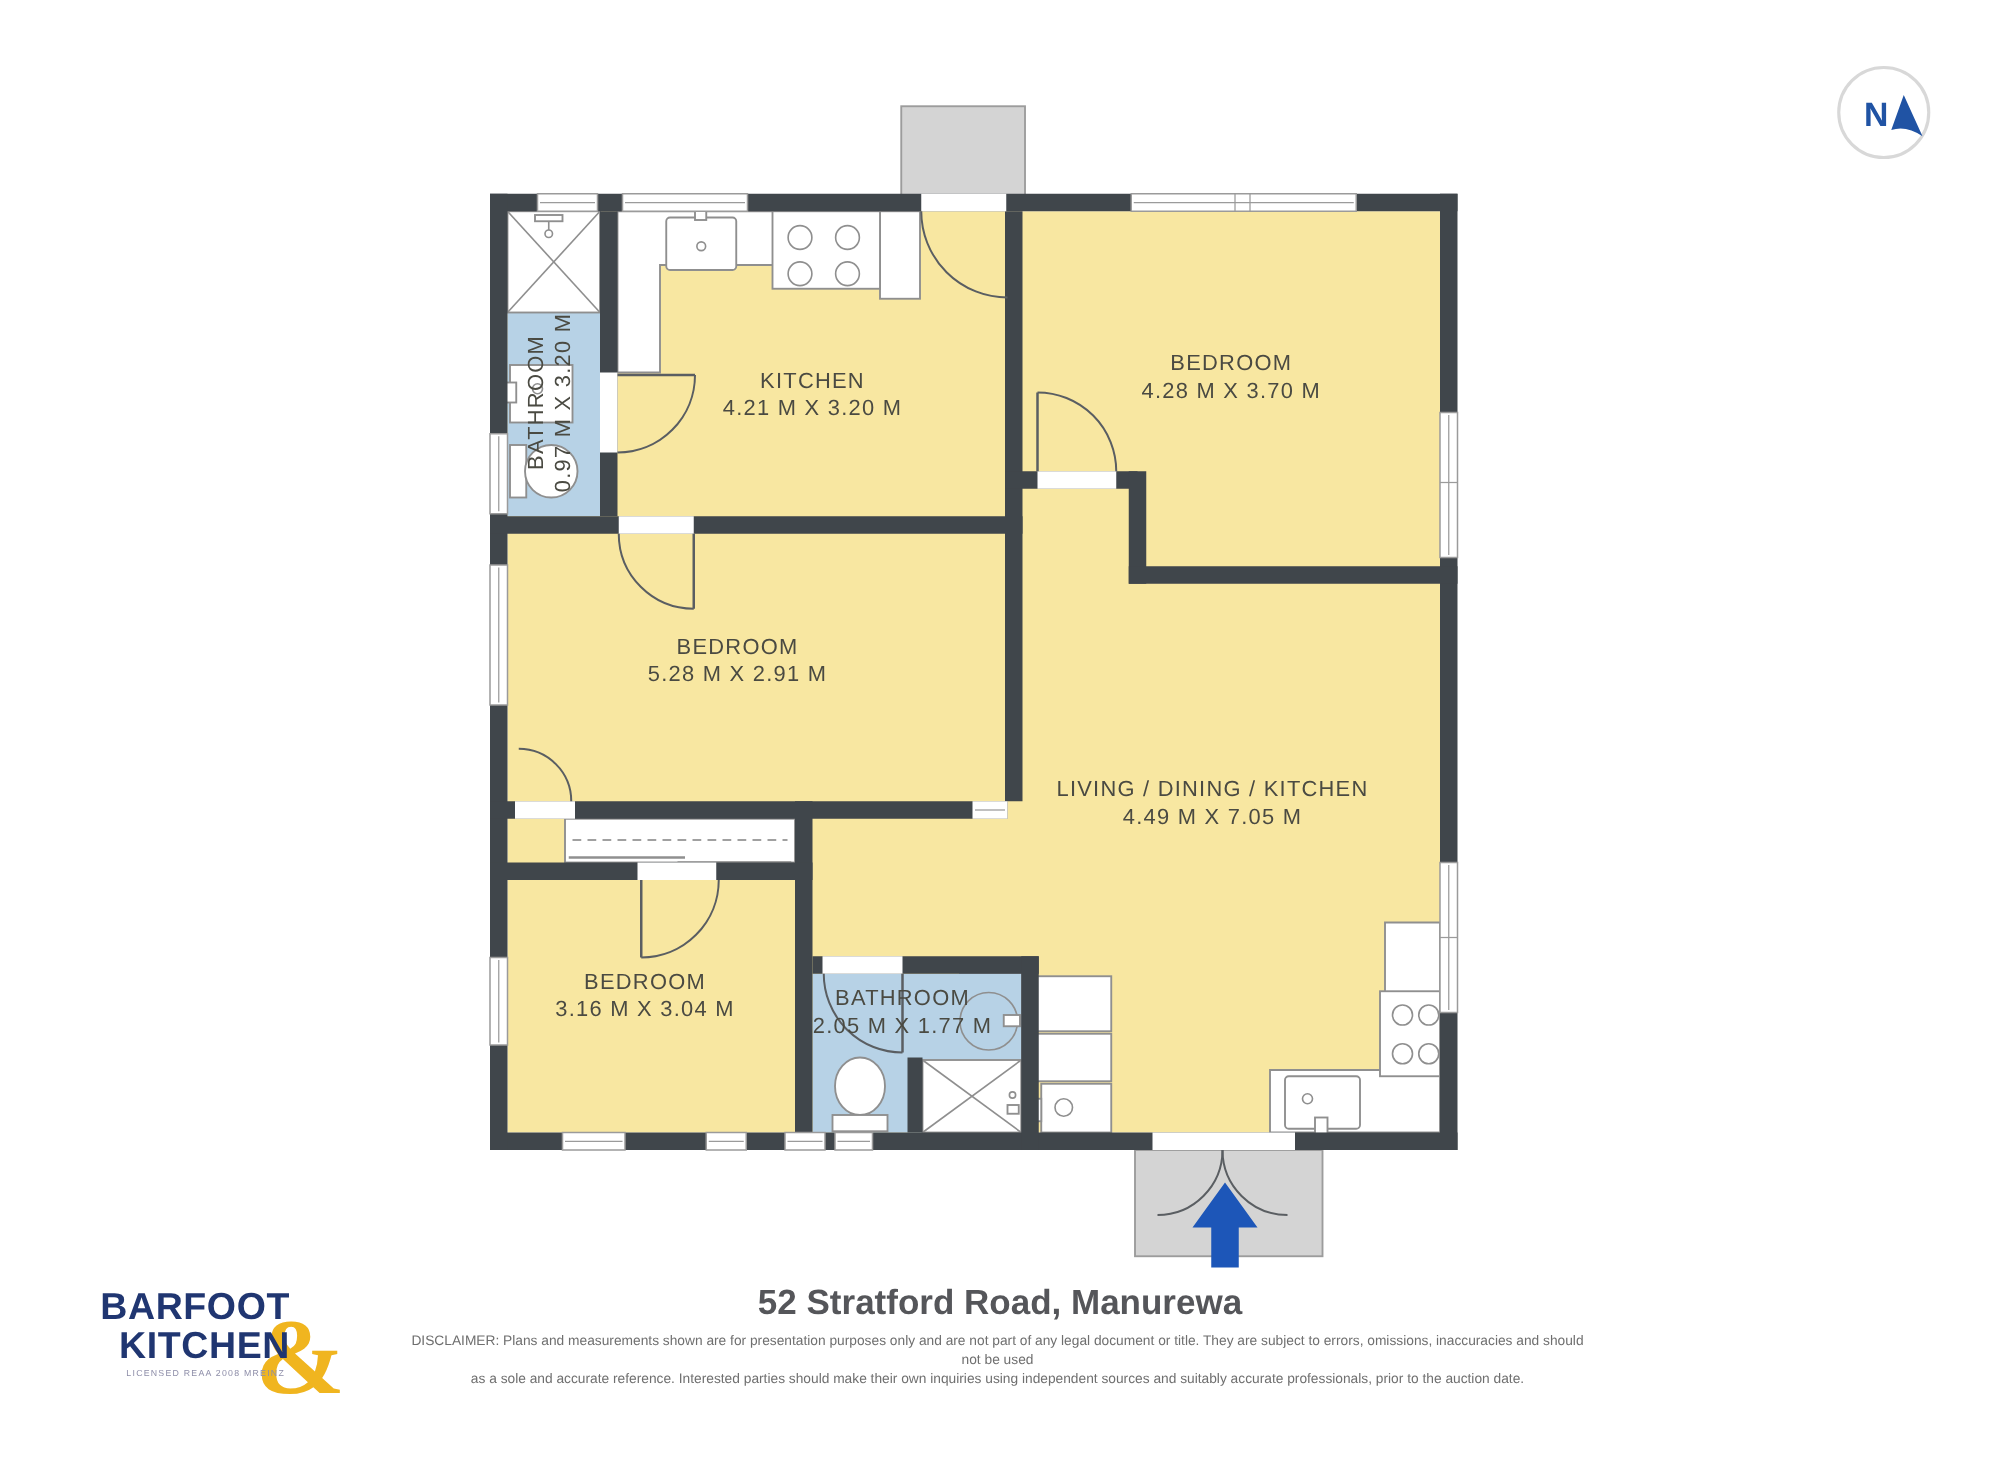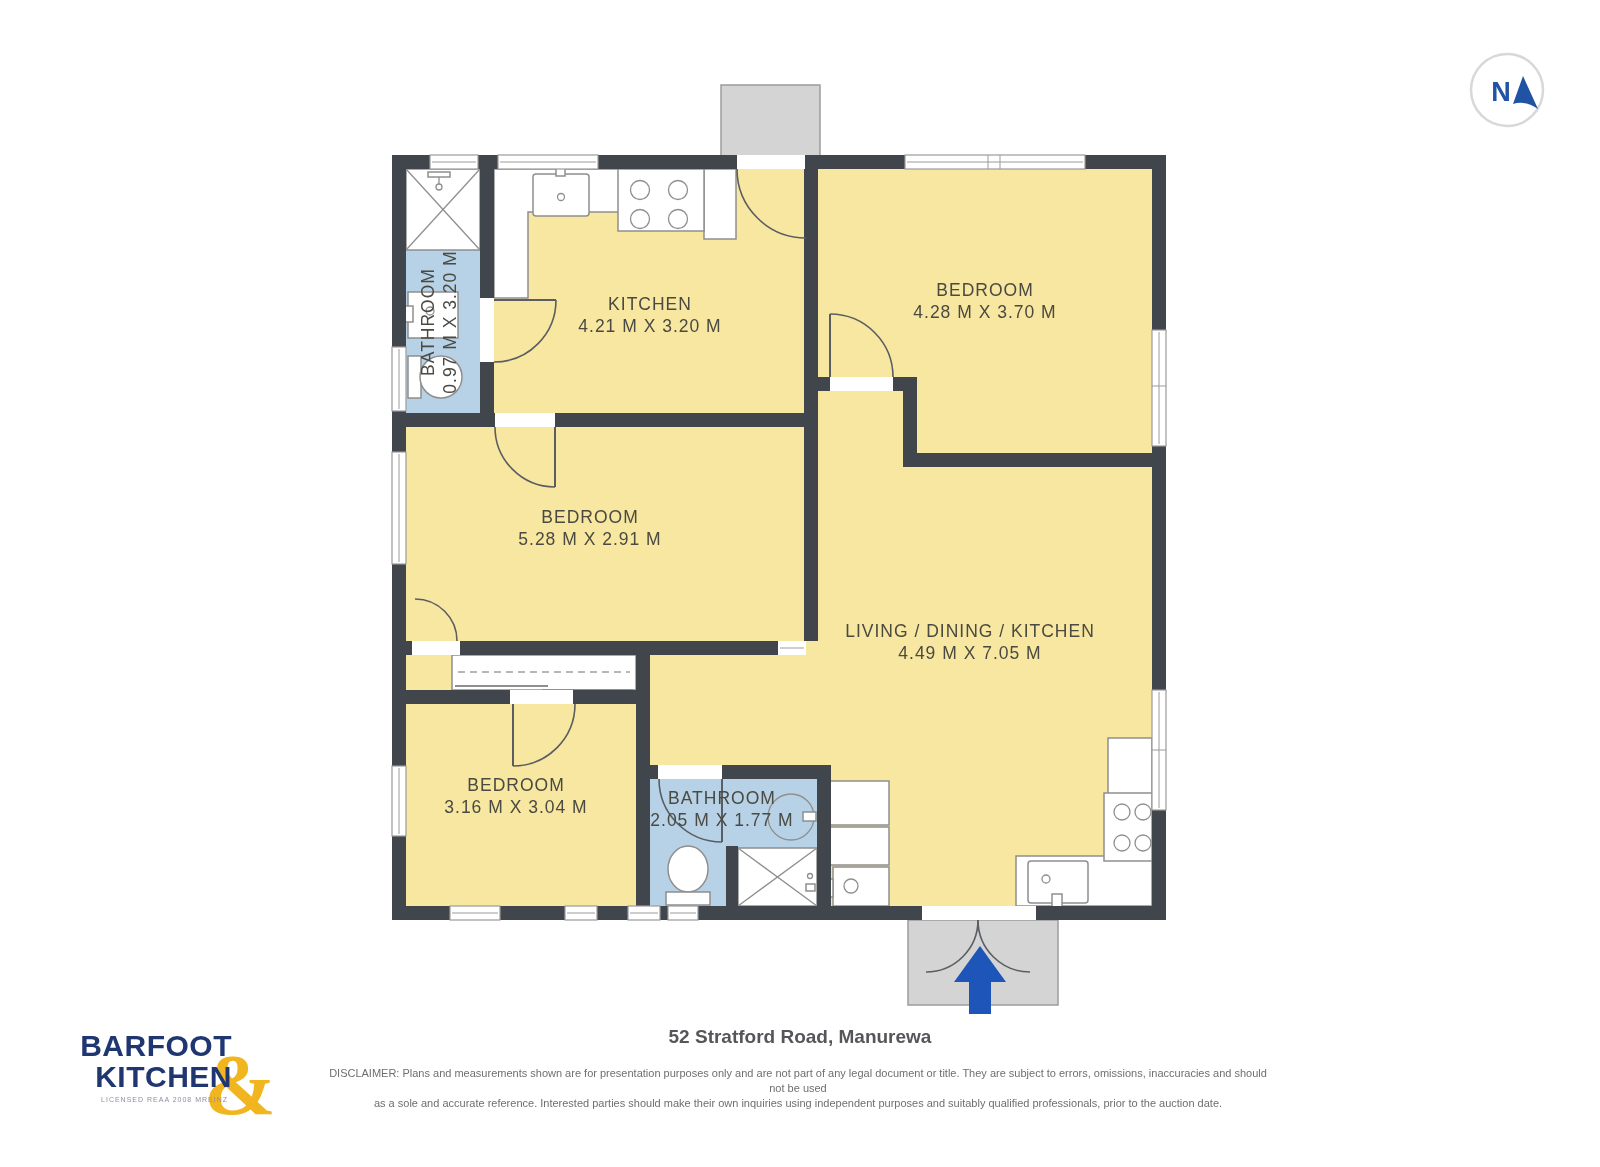--- a/index.html
+++ b/index.html
@@ -28,21 +28,21 @@
 
   
   .logo{position:absolute;left:58px;top:1030px;width:218px;}
   .logo .amp{position:absolute;right:0;top:12px;font-family:"Liberation Serif",serif;
              font-size:86px;font-weight:bold;color:#f0b51f;line-height:1;z-index:0;}
   .logo .l1,.logo .l2{position:relative;z-index:1;text-align:right;padding-right:44px;
              font-size:30px;line-height:31px;font-weight:bold;color:#203671;letter-spacing:0.5px;}
   .logo .tagline{position:relative;z-index:1;text-align:right;padding-right:48px;margin-top:4px;
              font-size:7px;color:#8d8da8;letter-spacing:1px;}
   .address{position:absolute;left:0;top:1026px;width:1600px;text-align:center;
-             font-size:19px;font-weight:bold;color:#55565a;}
+             font-size:28px;font-weight:bold;color:#55565a;}
   .disclaimer{position:absolute;left:328px;top:1066px;width:940px;text-align:center;
              font-size:11px;line-height:15px;color:#6f6f6f;}
 </style>
 </head>
 <body>
 
 <div class="page">
 
   <svg width="1600" height="1167" viewBox="0 0 1600 1167">
 
@@ -235,16 +235,16 @@
     <span class="amp">&amp;</span>
     <div class="l1">BARFOOT</div>
     <div class="l2">KITCHEN</div>
     <div class="tagline">LICENSED REAA 2008 MREINZ</div>
   </div>
 
   <div class="address">52 Stratford Road, Manurewa</div>
 
   <div class="disclaimer">
     <div>DISCLAIMER: Plans and measurements shown are for presentation purposes only and are not part of any legal document or title. They are subject to errors, omissions, inaccuracies and should not be used</div>
-    <div>as a sole and accurate reference. Interested parties should make their own inquiries using independent purposes and suitably qualified professionals, prior to the auction date.</div>
+    <div>as a sole and accurate reference. Interested parties should make their own inquiries using independent sources and suitably accurate professionals, prior to the auction date.</div>
   </div>
 
 </div>
 
 </body></html>

